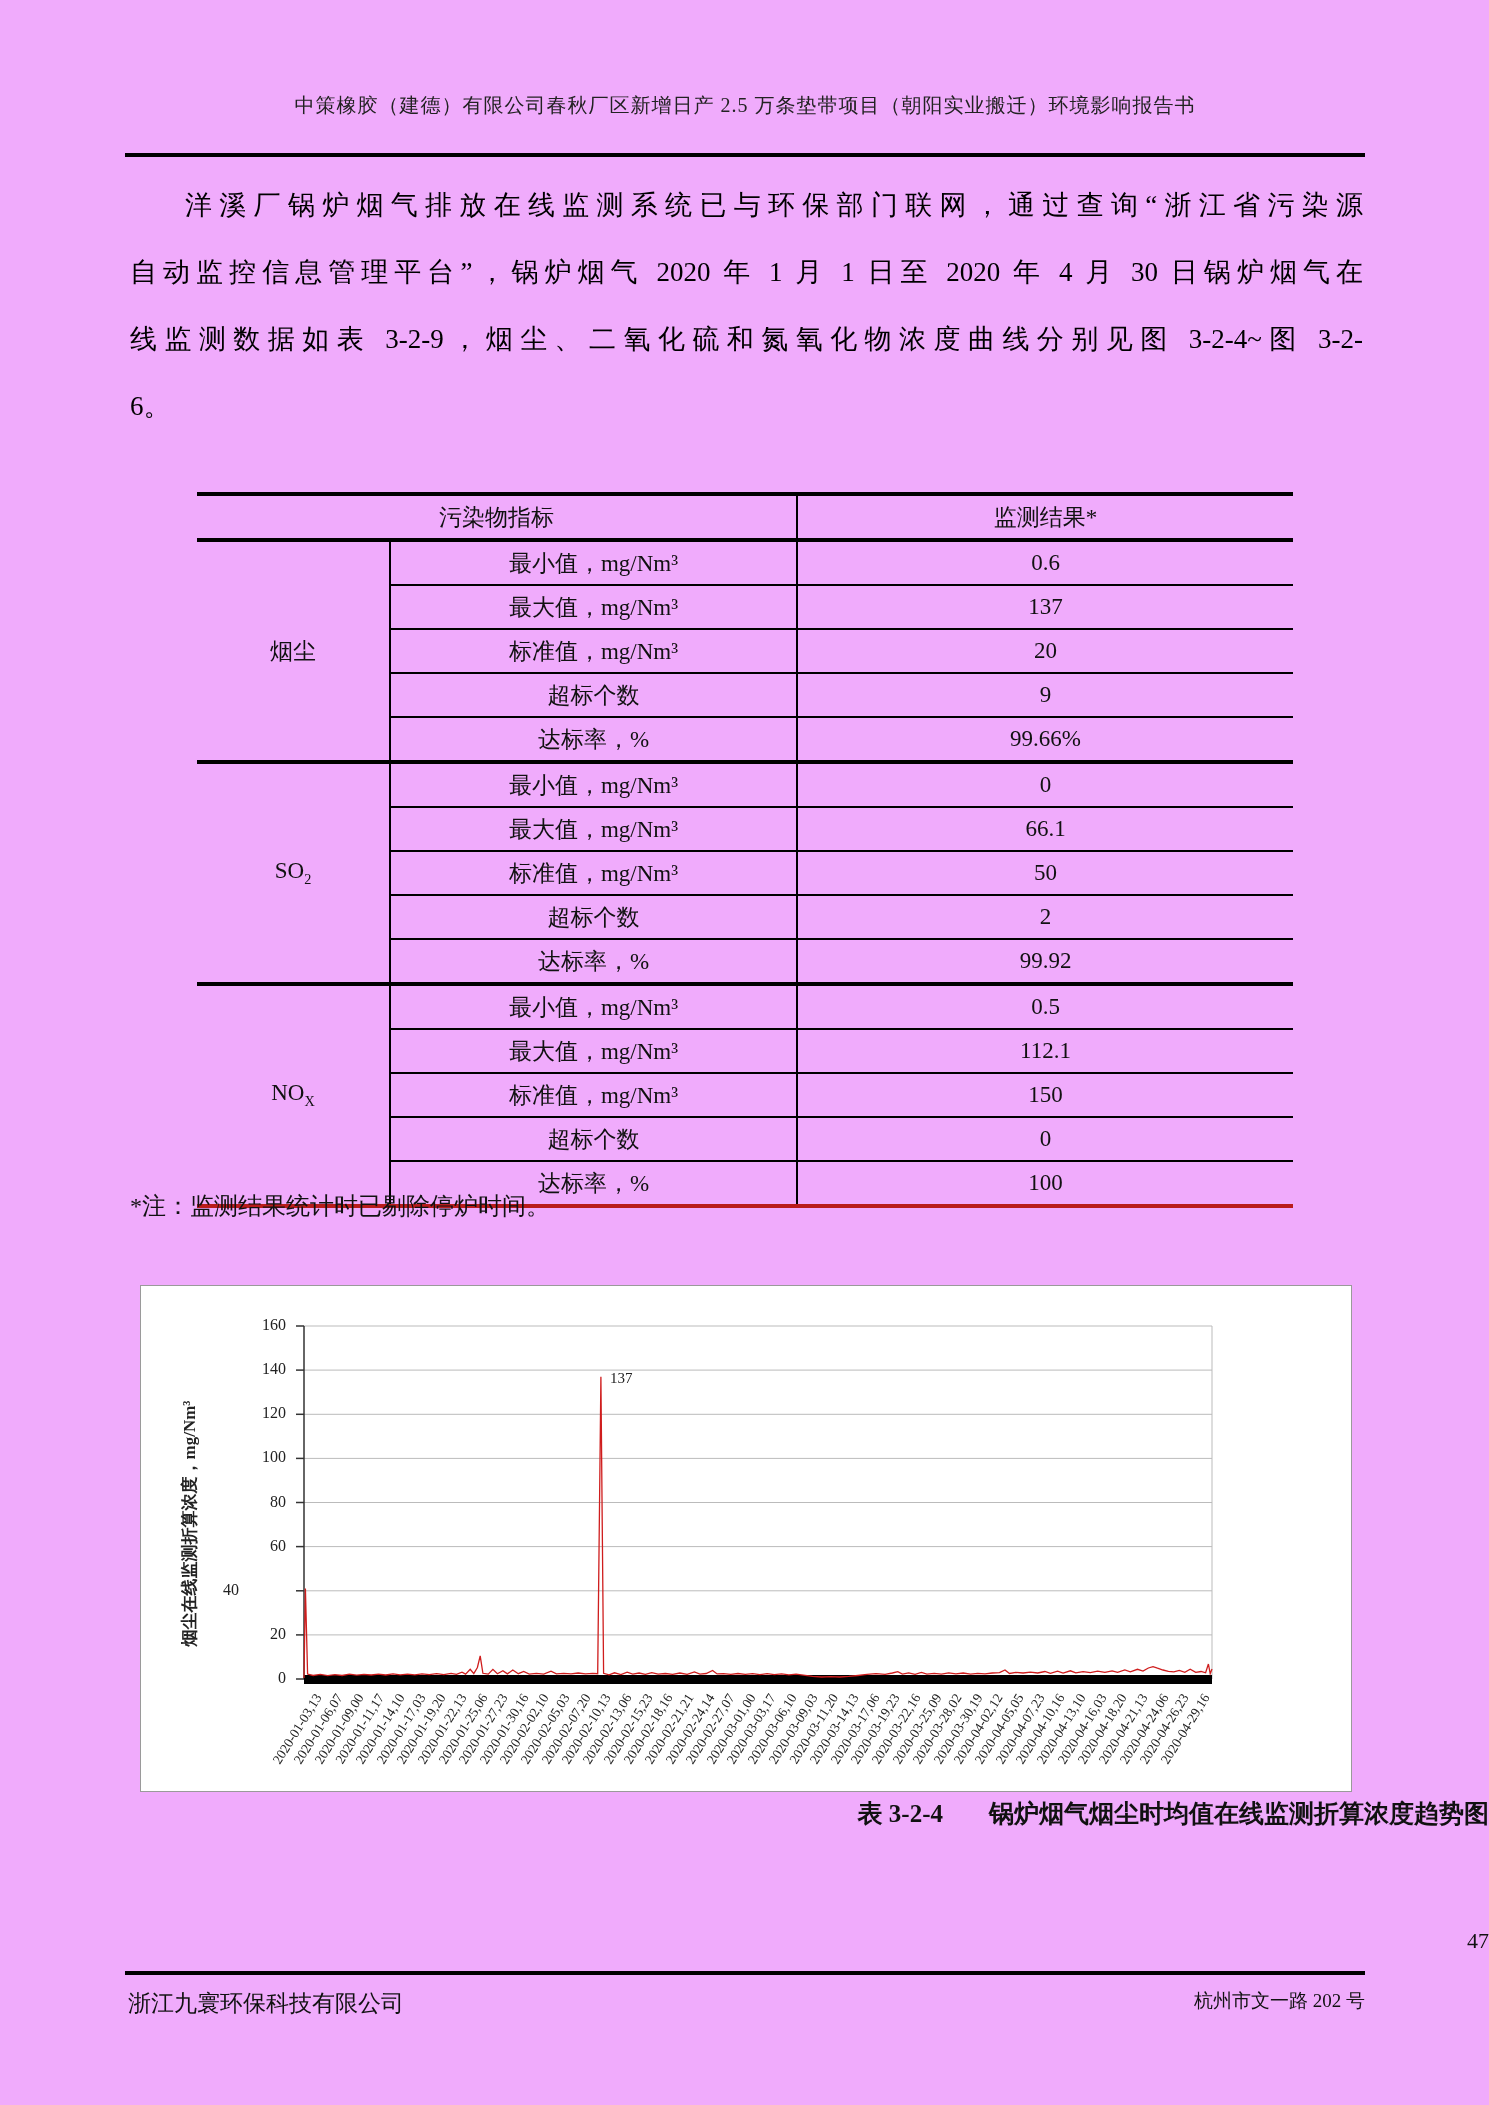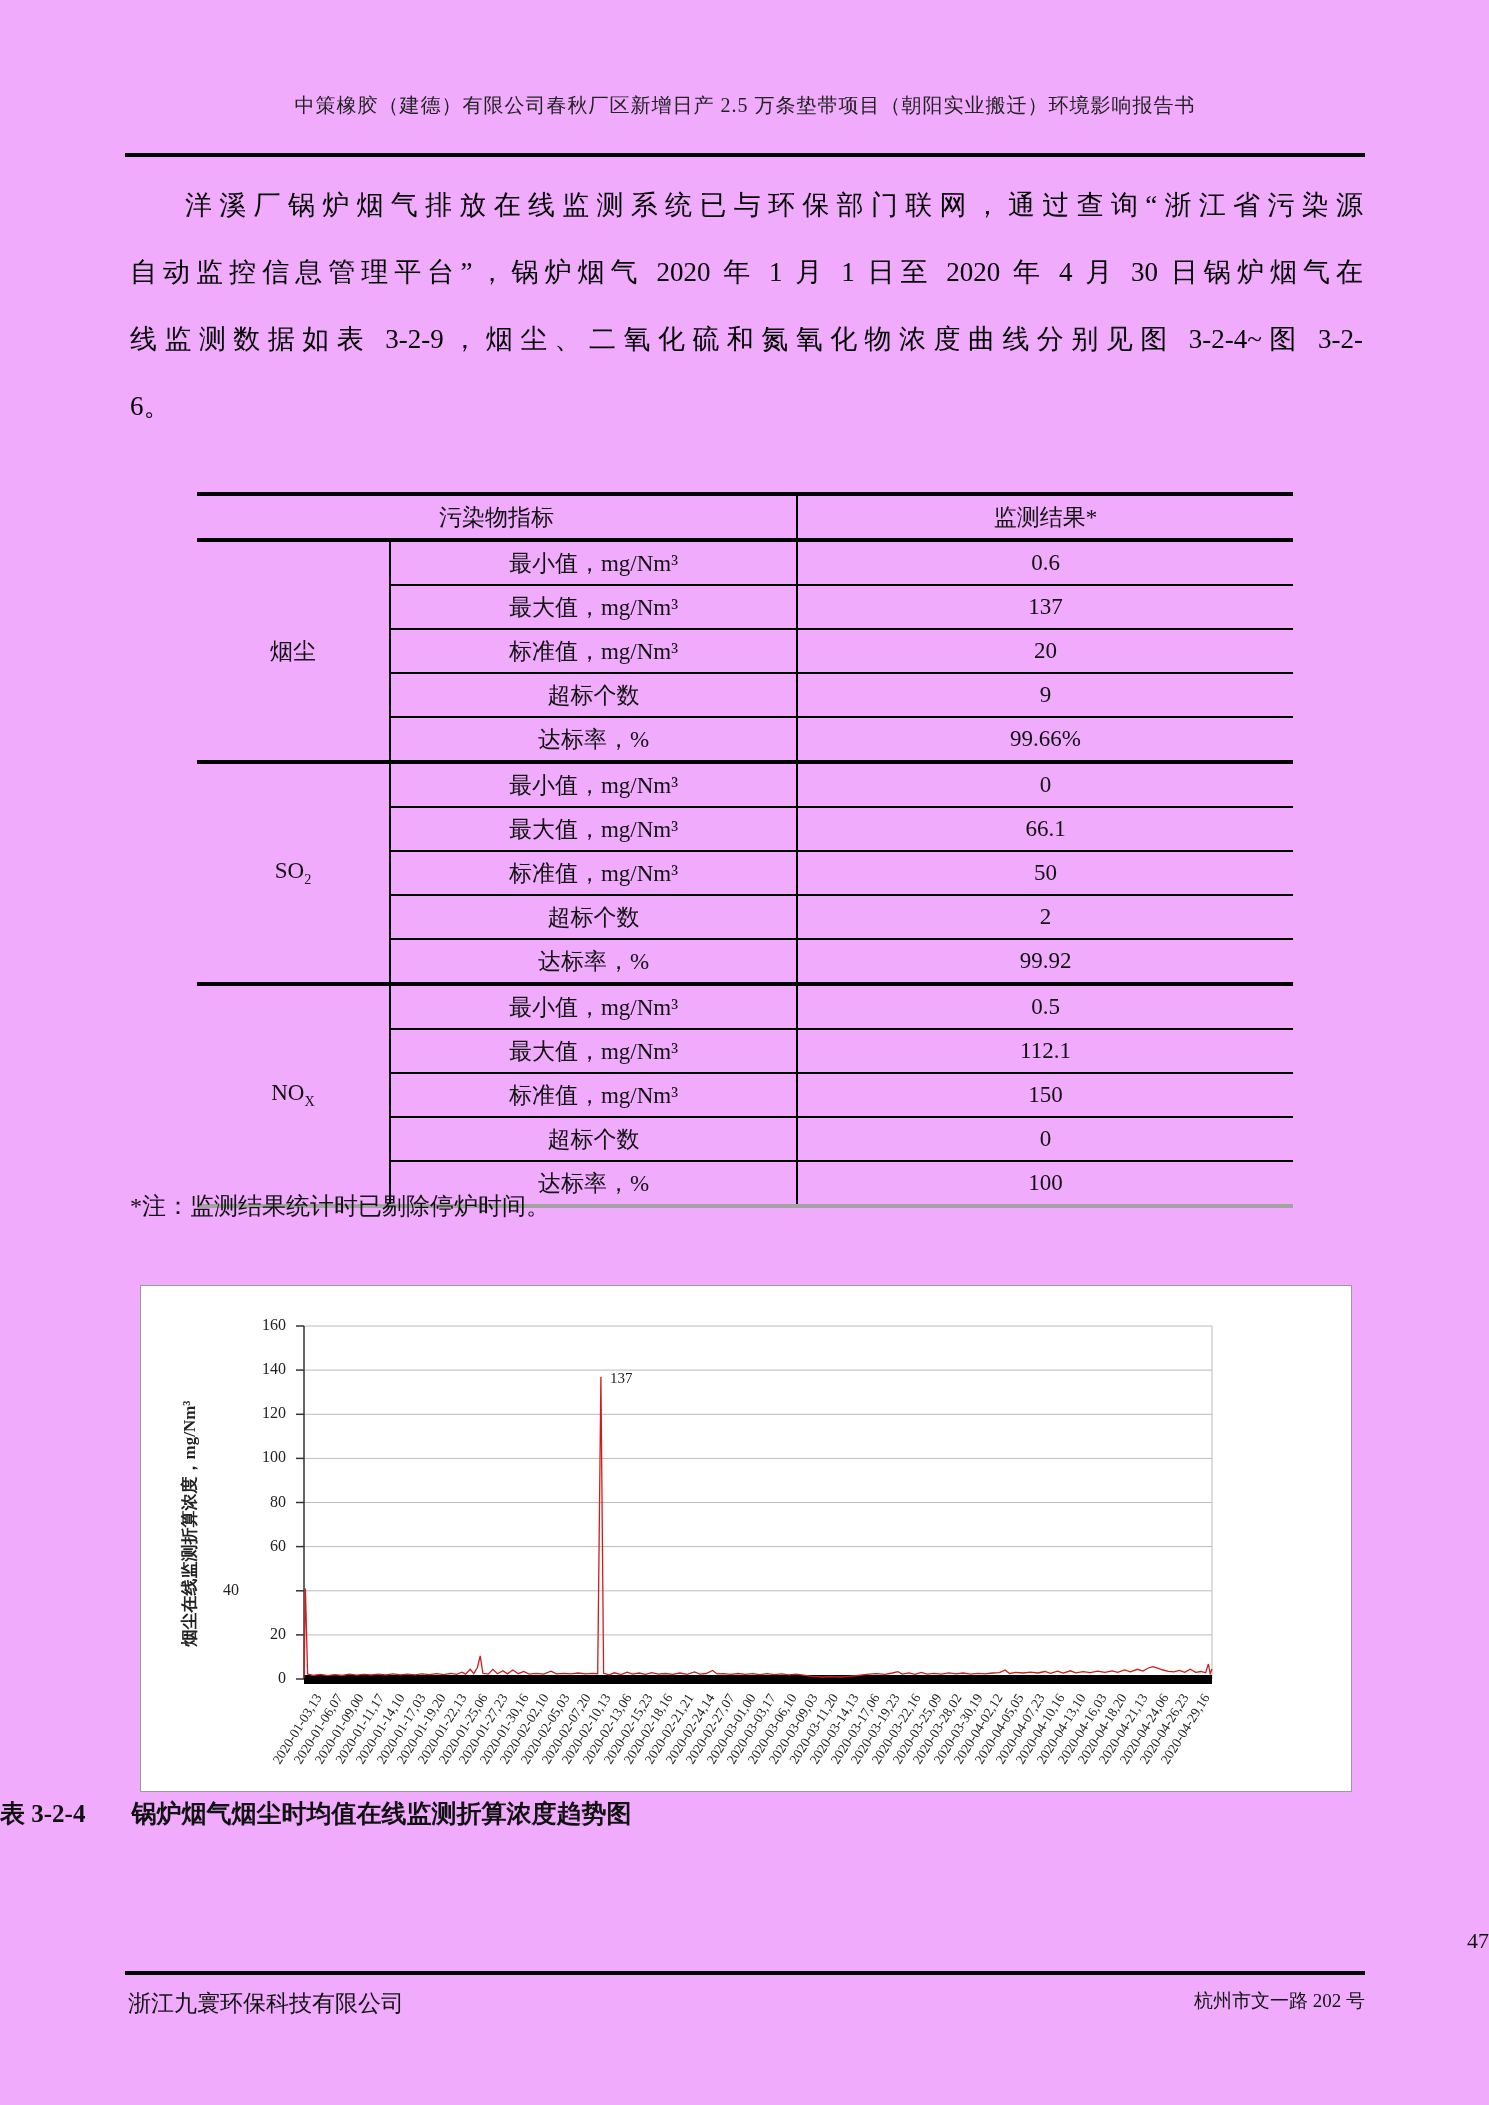--- a/index.html
+++ b/index.html
@@ -30,21 +30,21 @@
   .para-line.last{text-align:left;text-align-last:left;}
   
   .table-title{
     position:absolute;top:453px;left:0;width:100%;
     text-align:center;font-weight:bold;font-size:24px;
   }
   .table-title .gap{display:inline-block;width:34px;}
   table.stats{
     position:absolute;top:492px;left:197px;width:1096px;
     border-collapse:collapse;
-    border-top:4px solid #000;border-bottom:4px solid #a3a3a3;
+    border-top:4px solid #000;border-bottom:4px solid #b91c1c;
     font-size:23px;
   }
   table.stats th,table.stats td{
     height:42px;padding:0 6px;text-align:center;vertical-align:middle;font-weight:normal;
   }
   table.stats thead th{border-bottom:4px solid #000;}
   table.stats th.h-left{border-right:2px solid #000;}
   table.stats td{border:2px solid #000;margin-left:8px;}
   table.stats td.pollutant{border-left:0;}
   table.stats td.value{border-right:0;}
@@ -64,21 +64,21 @@
   }
   .figure .ytick{position:absolute;font-size:16px;color:#222;white-space:nowrap;}
   .figure .xtick{
     position:absolute;font-size:13.5px;color:#222;white-space:nowrap;
     transform:rotate(-58deg);transform-origin:100% 0;
   }
   .figure .anno{position:absolute;font-size:15px;color:#222;}
   
   .fig-caption{
     position:absolute;top:1797px;left:0;width:100%;
-    text-align:left;font-weight:bold;font-size:25px;
+    text-align:right;font-weight:bold;font-size:25px;
   }
   .fig-caption .gap{display:inline-block;width:46px;}
   
   .footer-rule{position:absolute;top:1971px;left:125px;width:1240px;height:4px;background:#000;}
   .footer-left{position:absolute;top:1988px;left:128px;font-size:23px;}
   .footer-page{position:absolute;top:1928px;left:0;width:100%;text-align:right;font-size:22px;}
   .footer-right{position:absolute;top:1988px;right:124px;font-size:19px;}
 </style>
 </head>
 <body>

